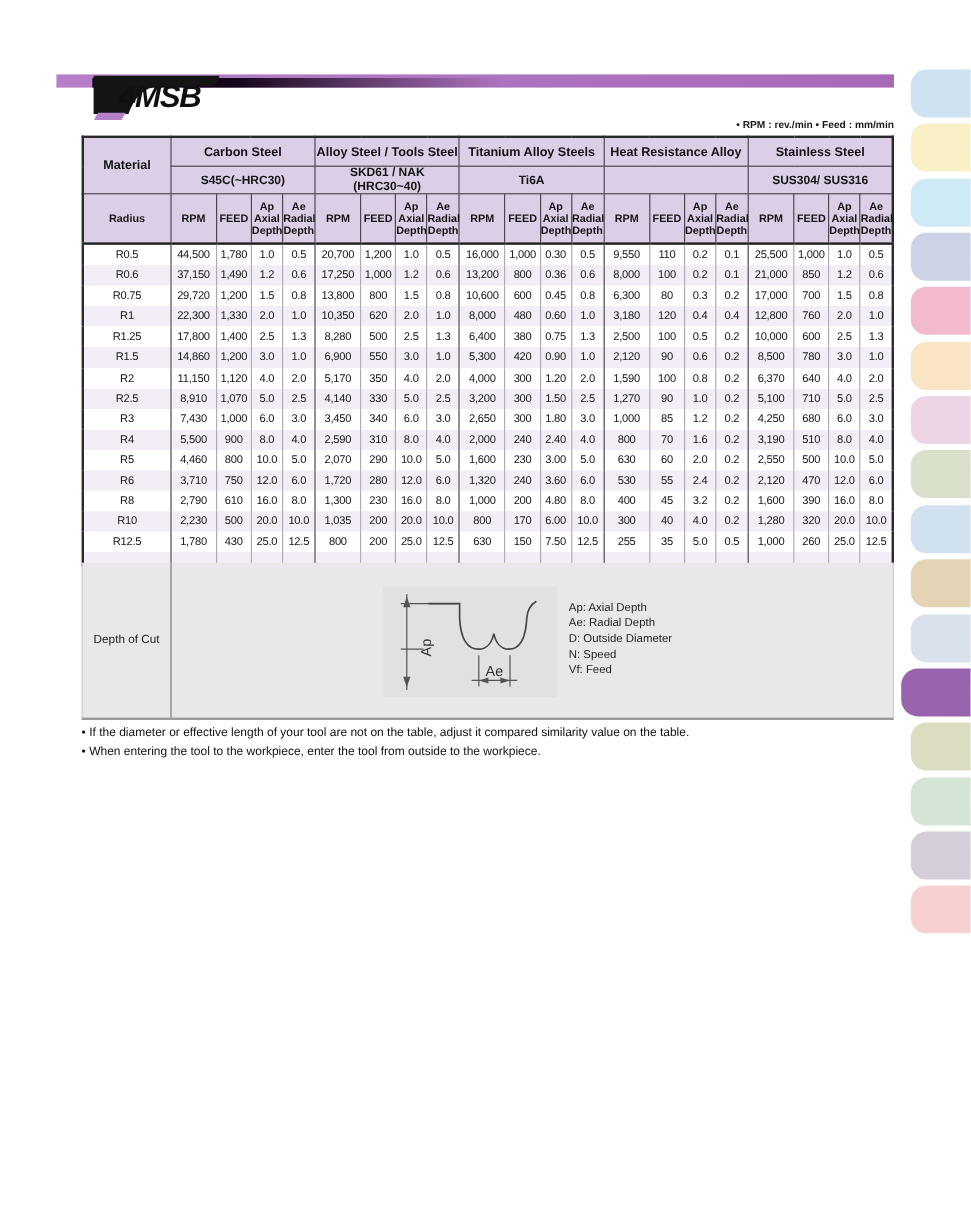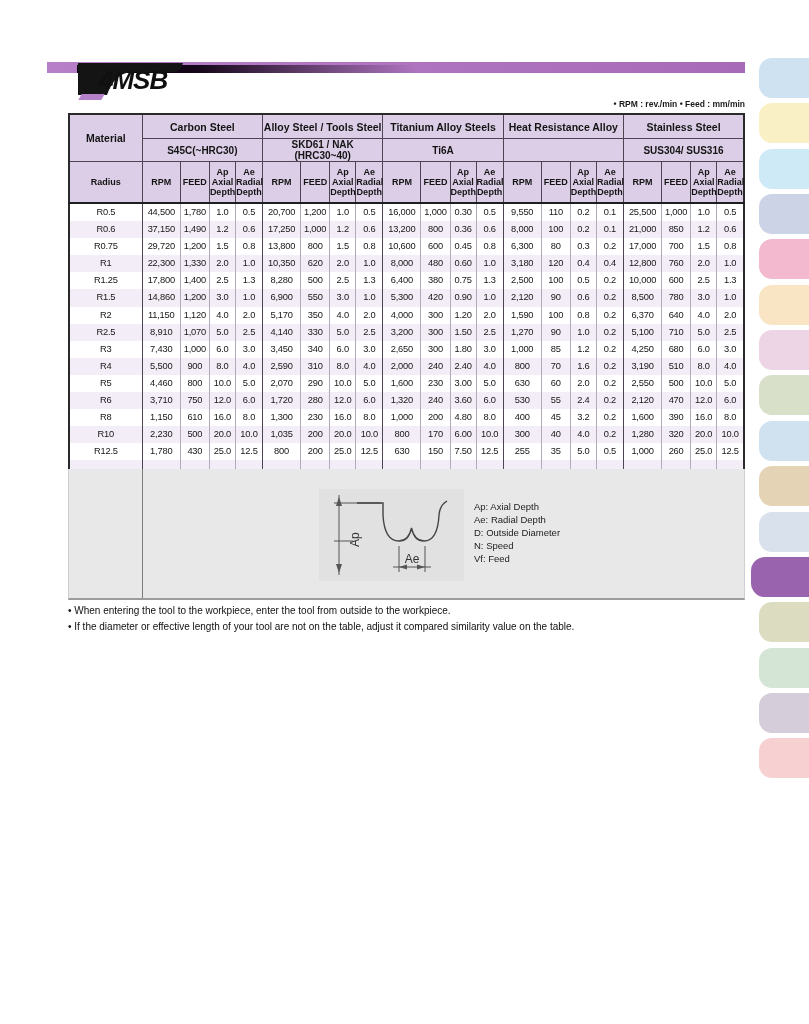--- a/index.html
+++ b/index.html
@@ -428,21 +428,21 @@
           <td class="val">55</td>
           <td class="val">2.4</td>
           <td class="val">0.2</td>
           <td class="val gstart">2,120</td>
           <td class="val">470</td>
           <td class="val">12.0</td>
           <td class="val">6.0</td>
         </tr>
         <tr>
           <td class="radius">R8</td>
-          <td class="val gstart">1,150</td>
+          <td class="val gstart">2,790</td>
           <td class="val">610</td>
           <td class="val">16.0</td>
           <td class="val">8.0</td>
           <td class="val gstart">1,300</td>
           <td class="val">230</td>
           <td class="val">16.0</td>
           <td class="val">8.0</td>
           <td class="val gstart">1,000</td>
           <td class="val">200</td>
           <td class="val">4.80</td>
@@ -522,20 +522,21 @@
           <td class="val"></td>
           <td class="val gstart"></td>
           <td class="val"></td>
           <td class="val"></td>
           <td class="val"></td>
         </tr>
       </tbody>
   </table>
 
   <div class="depth-section">
+    <div class="depth-label">Depth of Cut</div>
     <div class="depth-divider"></div>
     <svg class="depth-diagram" width="145" height="92" viewBox="0 0 145 92">
       <rect x="0" y="0" width="145" height="92" fill="#e2e1e1"></rect>
 
       <line x1="20" y1="6" x2="20" y2="86" stroke="#555" stroke-width="1"></line>
       <polygon points="20,8 17,17 23,17" fill="#555"></polygon>
       <polygon points="20,84 17,75 23,75" fill="#555"></polygon>
       <line x1="15" y1="14" x2="62" y2="14" stroke="#555" stroke-width="1"></line>
       <line x1="15" y1="52" x2="34" y2="52" stroke="#555" stroke-width="1"></line>
       <text transform="translate(40,58) rotate(-90)" font-family="Liberation Sans, sans-serif" font-size="12" fill="#333">Ap</text>
@@ -552,22 +553,22 @@
     <div class="depth-legend">
         <div>Ap: Axial Depth</div>
         <div>Ae: Radial Depth</div>
         <div>D: Outside Diameter</div>
         <div>N: Speed</div>
         <div>Vf: Feed</div>
       </div>
   </div>
 
   <div class="notes">
+    <div>• If the diameter or effective length of your tool are not on the table, adjust it compared similarity value on the table.</div>
     <div>• When entering the tool to the workpiece, enter the tool from outside to the workpiece.</div>
-    <div>• If the diameter or effective length of your tool are not on the table, adjust it compared similarity value on the table.</div>
   </div>
 
   <div class="footer">
     <span>www.cogotool.com</span><span class="sep">|</span><span class="page-num">275</span>
   </div>
 
   <div id="tab-rail">
       <div class="side-tab" style="top: 58px; background-color: rgb(207, 226, 242);"></div>
       <div class="side-tab" style="top: 103px; background-color: rgb(250, 240, 197);"></div>
       <div class="side-tab" style="top: 149px; background-color: rgb(205, 234, 246);"></div>

